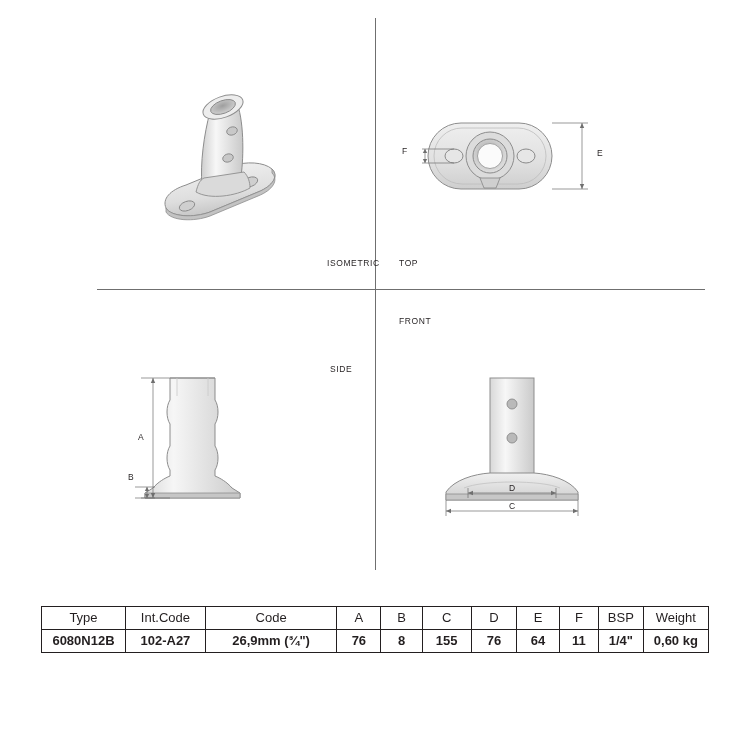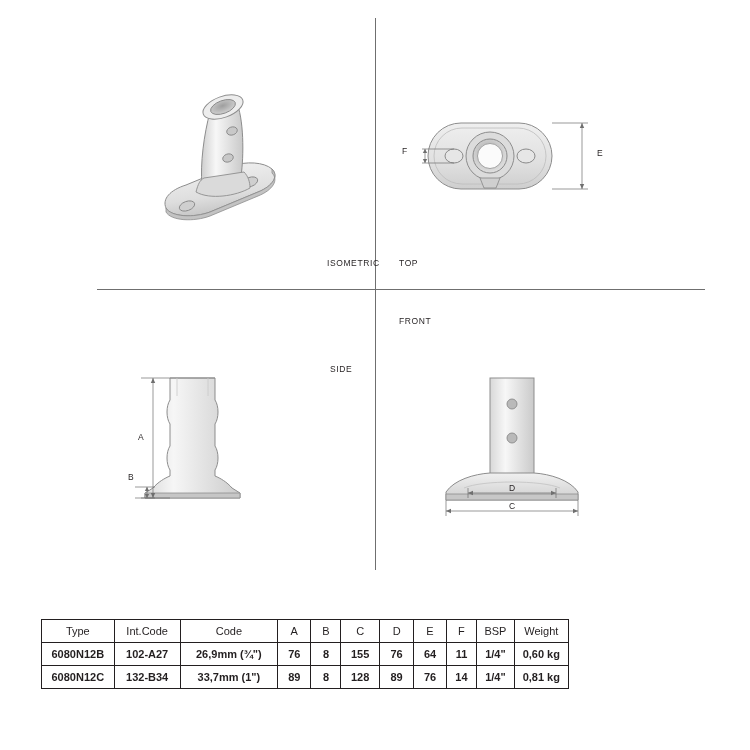--- a/index.html
+++ b/index.html
@@ -44,24 +44,24 @@
   #dwg-front{left:420px;top:360px;width:230px;height:170px;}
 
   
   .dim-letter{
     position:absolute;font-size:8.5px;color:#231f20;
   }
 
   
   table.specs{
     position:absolute;
-    left:41px;top:619px;
-    width:528px;
+    left:41px;top:606px;
+    width:668px;
     border-collapse:collapse;
-    font-size:11px;
+    font-size:13px;
   }
   table.specs th, table.specs td{
     border:1px solid #231f20;
     text-align:center;
     padding:2px 2px;
     font-weight:bold;
     height:18px;
     line-height:16px;
     color:#231f20;
   }
@@ -308,29 +308,16 @@
         <td>26,9mm (¾")</td>
         <td>76</td>
         <td>8</td>
         <td>155</td>
         <td>76</td>
         <td>64</td>
         <td>11</td>
         <td>1/4"</td>
         <td>0,60 kg</td>
       </tr>
-      <tr>
-        <td>6080N12C</td>
-        <td>132-B34</td>
-        <td>33,7mm (1")</td>
-        <td>89</td>
-        <td>8</td>
-        <td>128</td>
-        <td>89</td>
-        <td>76</td>
-        <td>14</td>
-        <td>1/4"</td>
-        <td>0,81 kg</td>
-      </tr>
     </tbody>
   </table>
 
 </div>
 
 </body></html>

